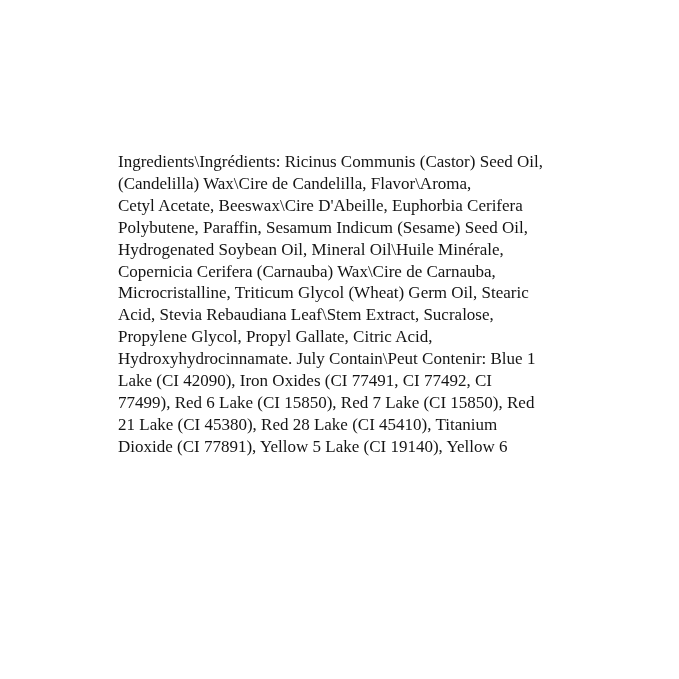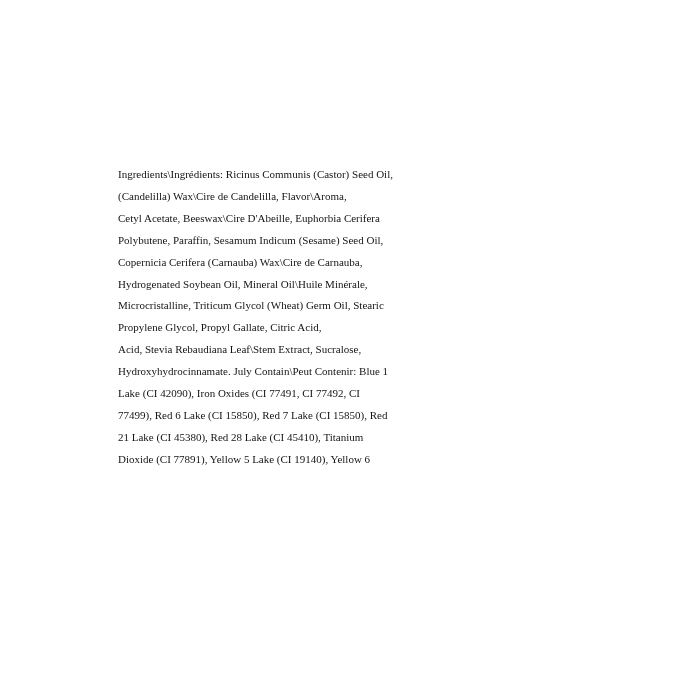--- a/index.html
+++ b/index.html
@@ -10,42 +10,42 @@
     width: 679px;
     height: 679px;
     position: relative;
     overflow: hidden;
     background: #ffffff;
     font-family: "Liberation Serif", "DejaVu Serif", serif;
   }
   .ingredients-block {
     position: absolute;
     left: 118px;
-    top: 164px;
+    top: 151px;
     width: 460px;
-    font-size: 11px;
+    font-size: 17px;
     line-height: 21.9px;
     color: #141414;
     letter-spacing: 0;
   }
   .text-line {
     white-space: nowrap;
   }
 </style>
 </head>
 <body style="background: rgb(255, 255, 255);">
 
 <div class="ingredients-block" style="color: rgb(20, 20, 20);">
     <div class="text-line">Ingredients\Ingrédients: Ricinus Communis (Castor) Seed Oil,</div>
     <div class="text-line">(Candelilla) Wax\Cire de Candelilla, Flavor\Aroma,</div>
     <div class="text-line">Cetyl Acetate, Beeswax\Cire D'Abeille, Euphorbia Cerifera</div>
     <div class="text-line">Polybutene, Paraffin, Sesamum Indicum (Sesame) Seed Oil,</div>
+    <div class="text-line">Hydrogenated Soybean Oil, Mineral Oil\Huile Minérale,</div>
     <div class="text-line">Copernicia Cerifera (Carnauba) Wax\Cire de Carnauba,</div>
-    <div class="text-line">Hydrogenated Soybean Oil, Mineral Oil\Huile Minérale,</div>
     <div class="text-line">Microcristalline, Triticum Glycol (Wheat) Germ Oil, Stearic</div>
+    <div class="text-line">Acid, Stevia Rebaudiana Leaf\Stem Extract, Sucralose,</div>
     <div class="text-line">Propylene Glycol, Propyl Gallate, Citric Acid,</div>
-    <div class="text-line">Acid, Stevia Rebaudiana Leaf\Stem Extract, Sucralose,</div>
     <div class="text-line">Hydroxyhydrocinnamate. July Contain\Peut Contenir: Blue 1</div>
     <div class="text-line">Lake (CI 42090), Iron Oxides (CI 77491, CI 77492, CI</div>
     <div class="text-line">77499), Red 6 Lake (CI 15850), Red 7 Lake (CI 15850), Red</div>
     <div class="text-line">21 Lake (CI 45380), Red 28 Lake (CI 45410), Titanium</div>
     <div class="text-line">Dioxide (CI 77891), Yellow 5 Lake (CI 19140), Yellow 6</div>
   </div>
 
 </body></html>

